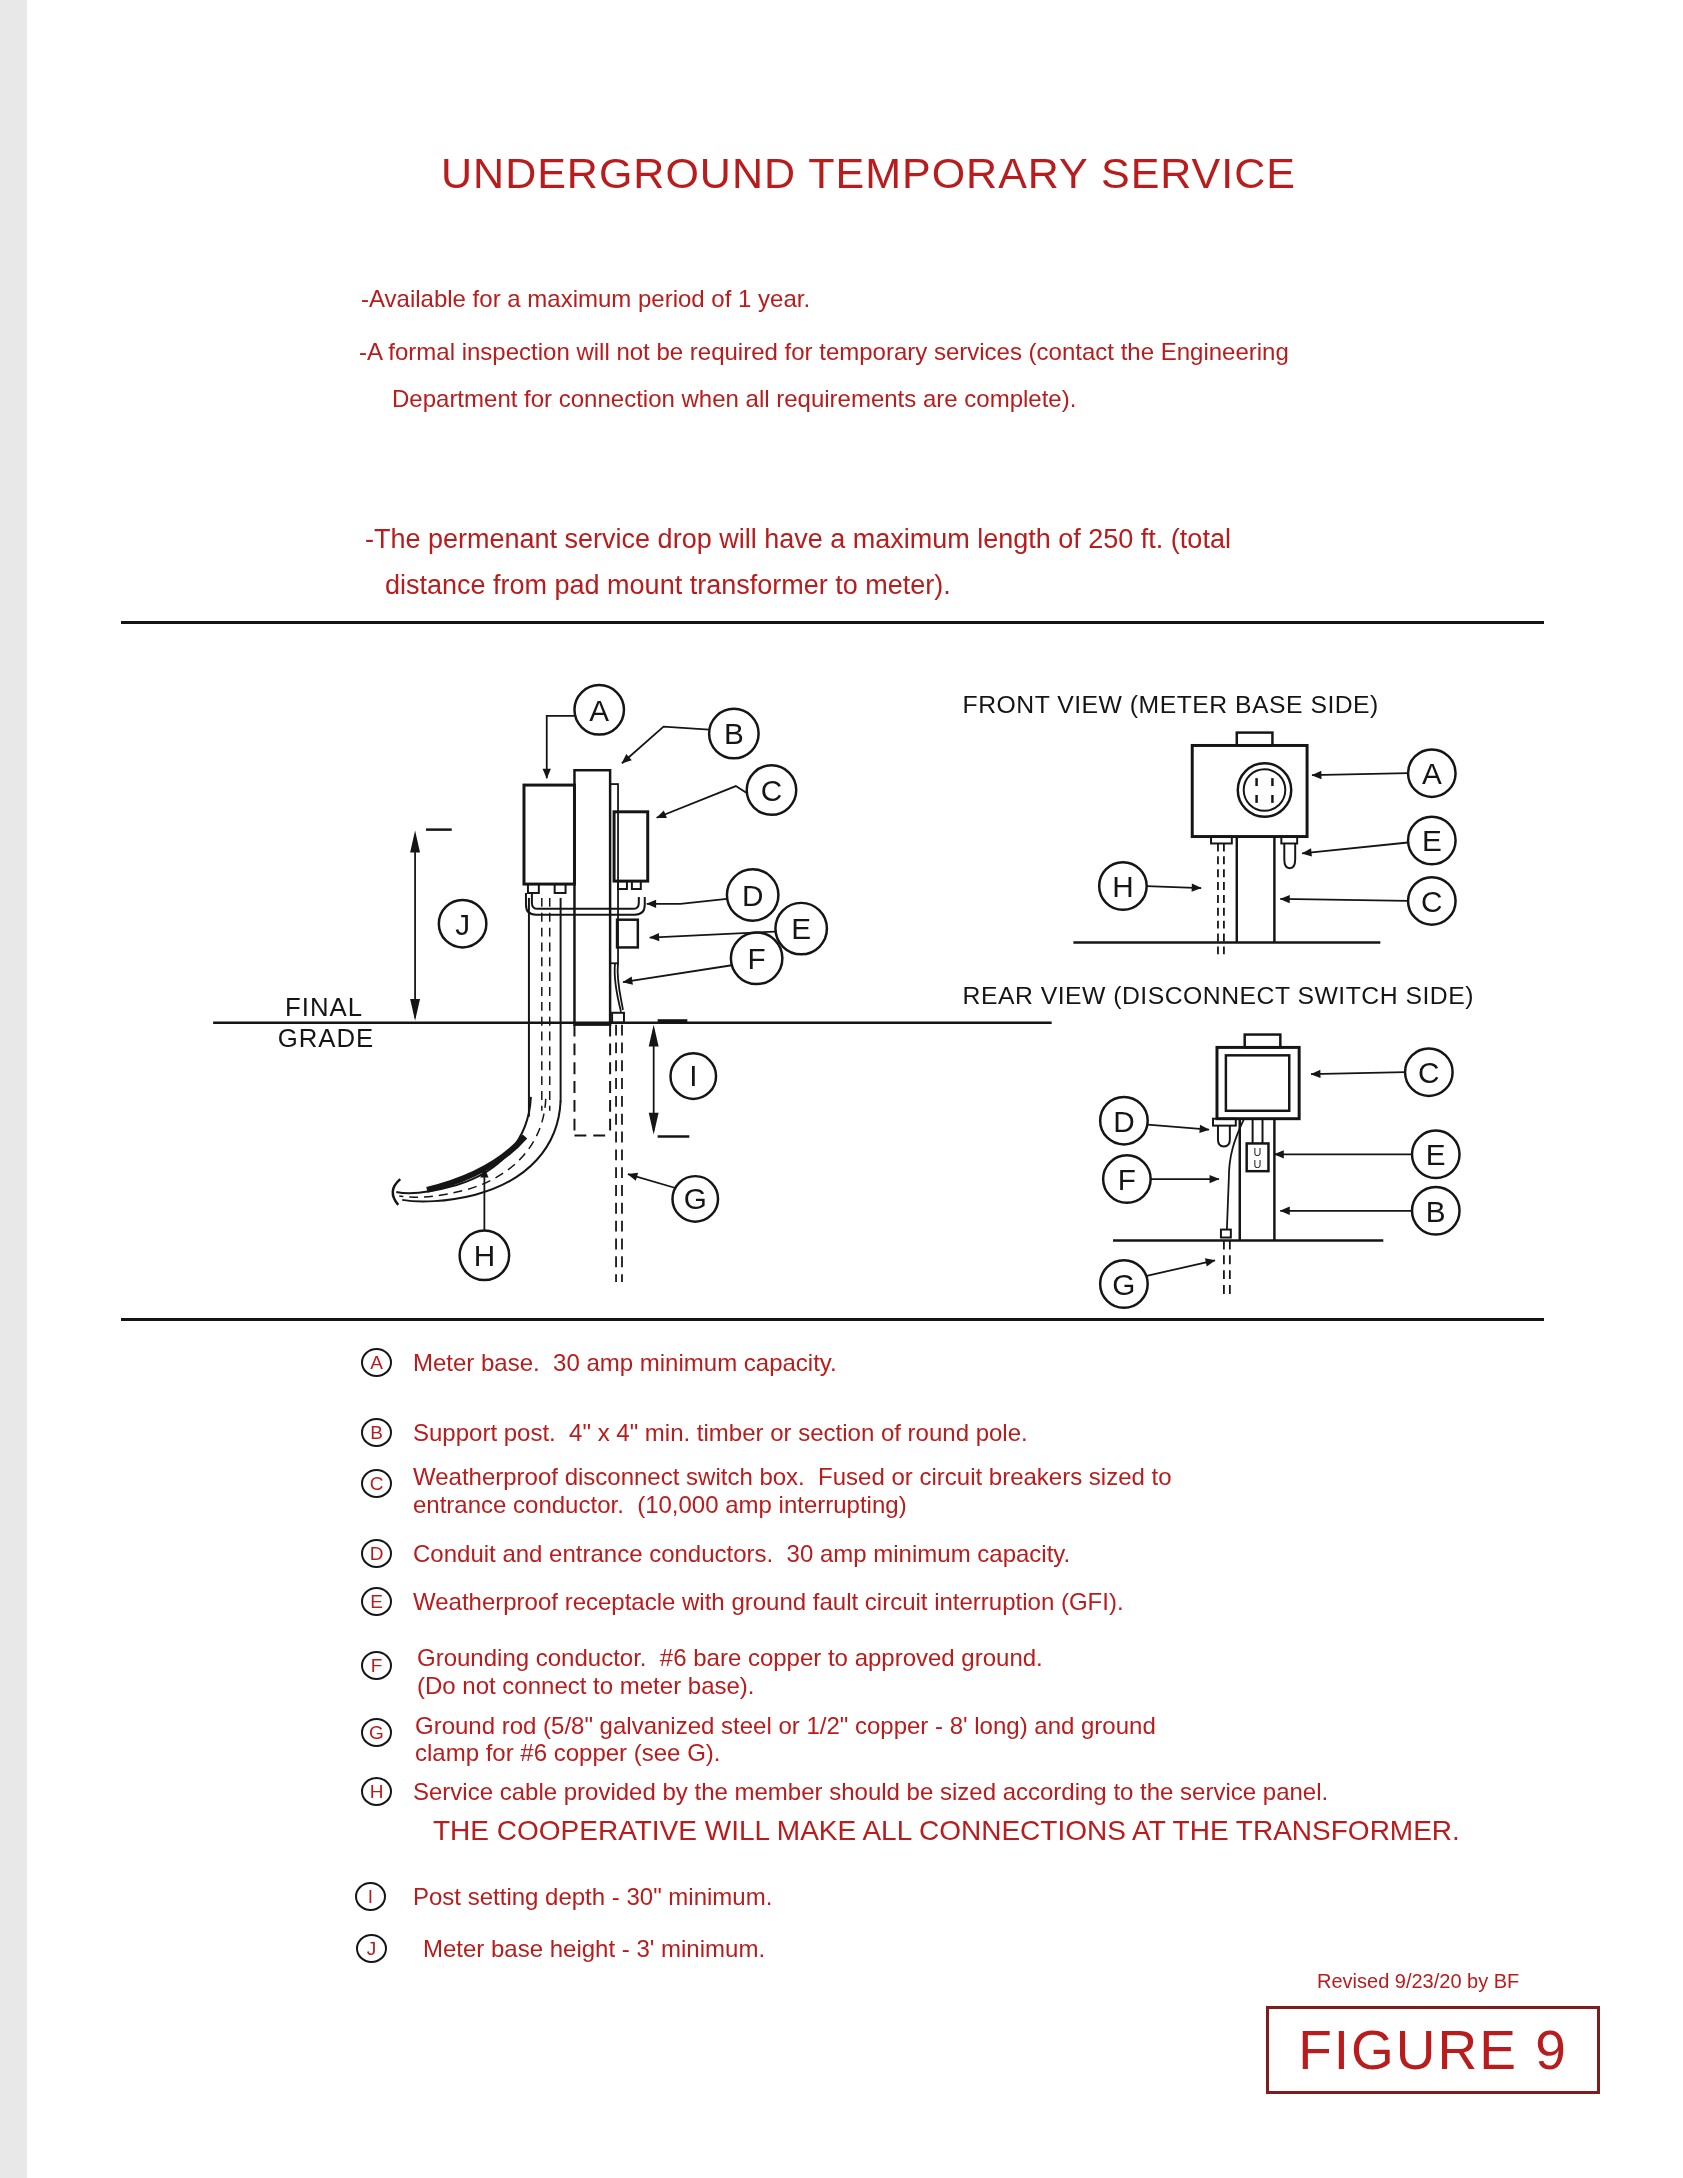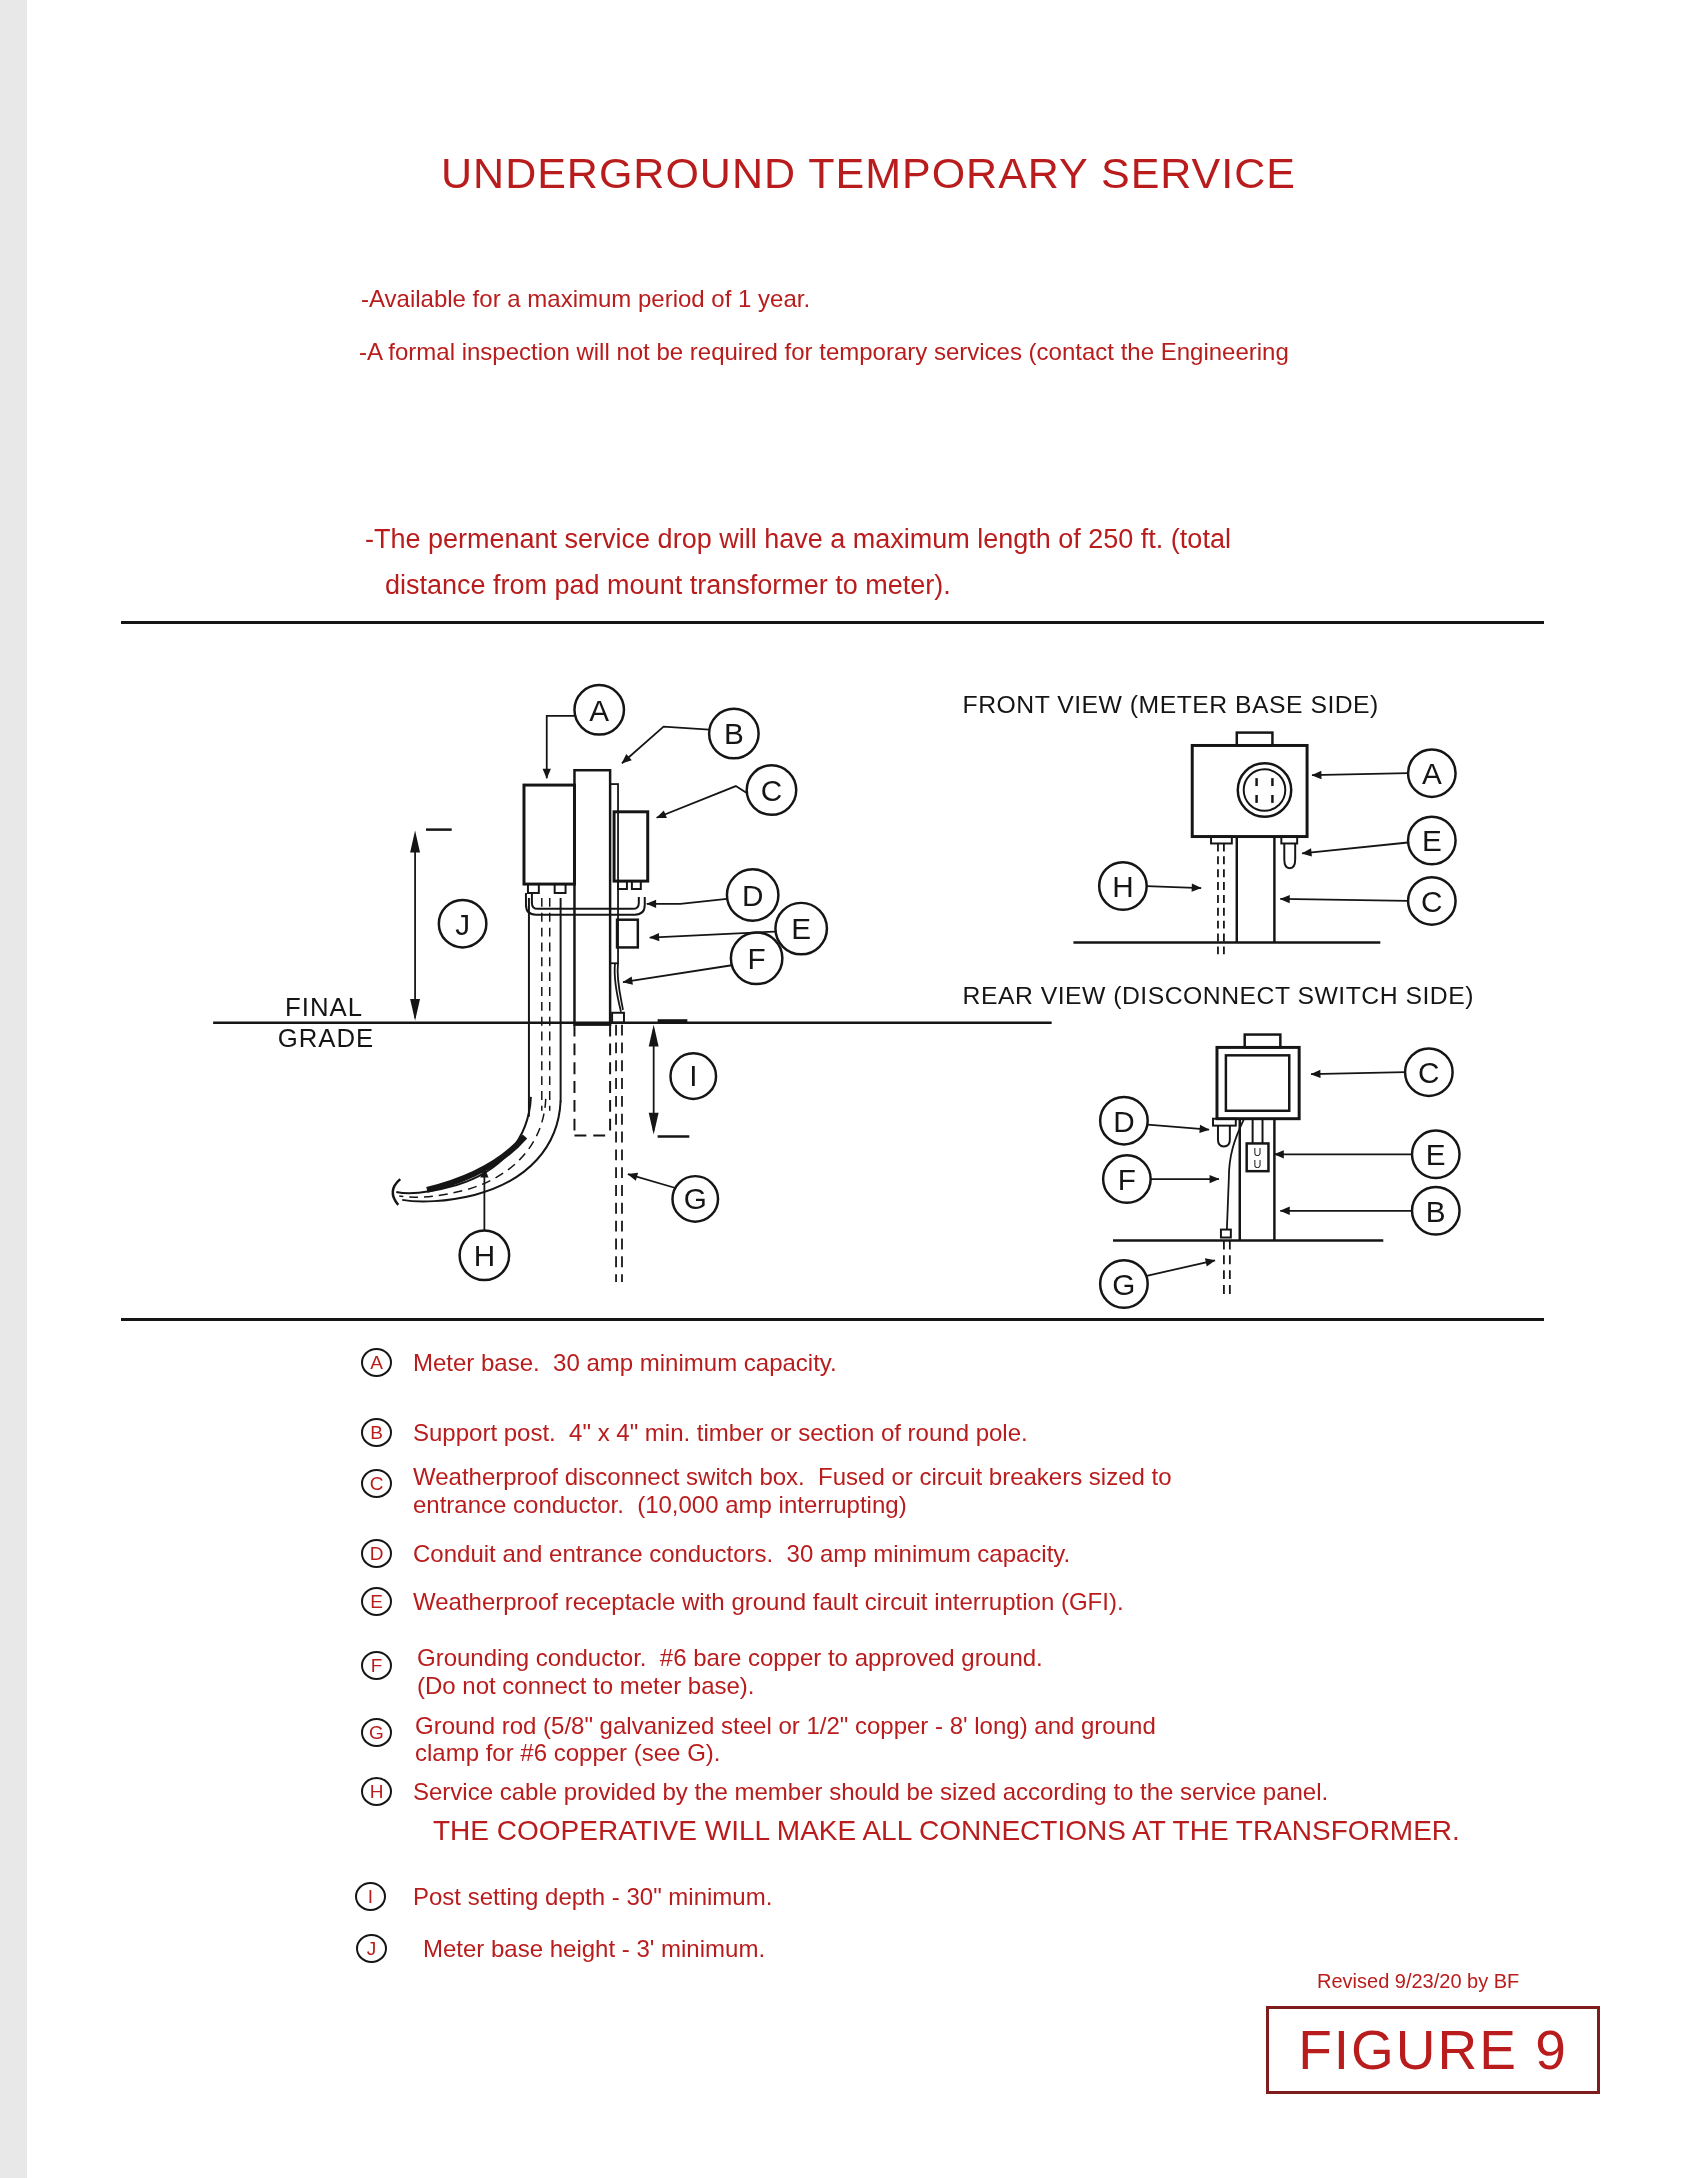--- a/index.html
+++ b/index.html
@@ -33,20 +33,21 @@
 </style>
 </head>
 <body>
 
 <div class="page">
 
   <div class="abs title" style="top:149px;">UNDERGROUND TEMPORARY SERVICE</div>
 
   <div class="abs note" style="left:334px;top:285px;">-Available for a maximum period of 1 year.</div>
   <div class="abs note" style="left:332px;top:338px;">-A formal inspection will not be required for temporary services (contact the Engineering</div>
+  <div class="abs note" style="left:365px;top:385px;">Department for connection when all requirements are complete).</div>
   <div class="abs drop" style="left:338px;top:524px;">-The permenant service drop will have a maximum length of 250 ft. (total</div>
   <div class="abs drop" style="left:358px;top:570px;">distance from pad mount transformer to meter).</div>
 
   <div class="rule" style="top:621px;"></div>
   <div class="rule" style="top:1318px;"></div>
 
   <svg width="1683" height="2178" viewBox="0 0 1700 2200">
     <defs>
       <marker id="ah" viewBox="0 0 10 10" refX="9.5" refY="5" markerWidth="22" markerHeight="10" markerUnits="userSpaceOnUse" orient="auto">
         <path d="M0,0.8 L10,5 L0,9.2 z" fill="#151515"></path>

